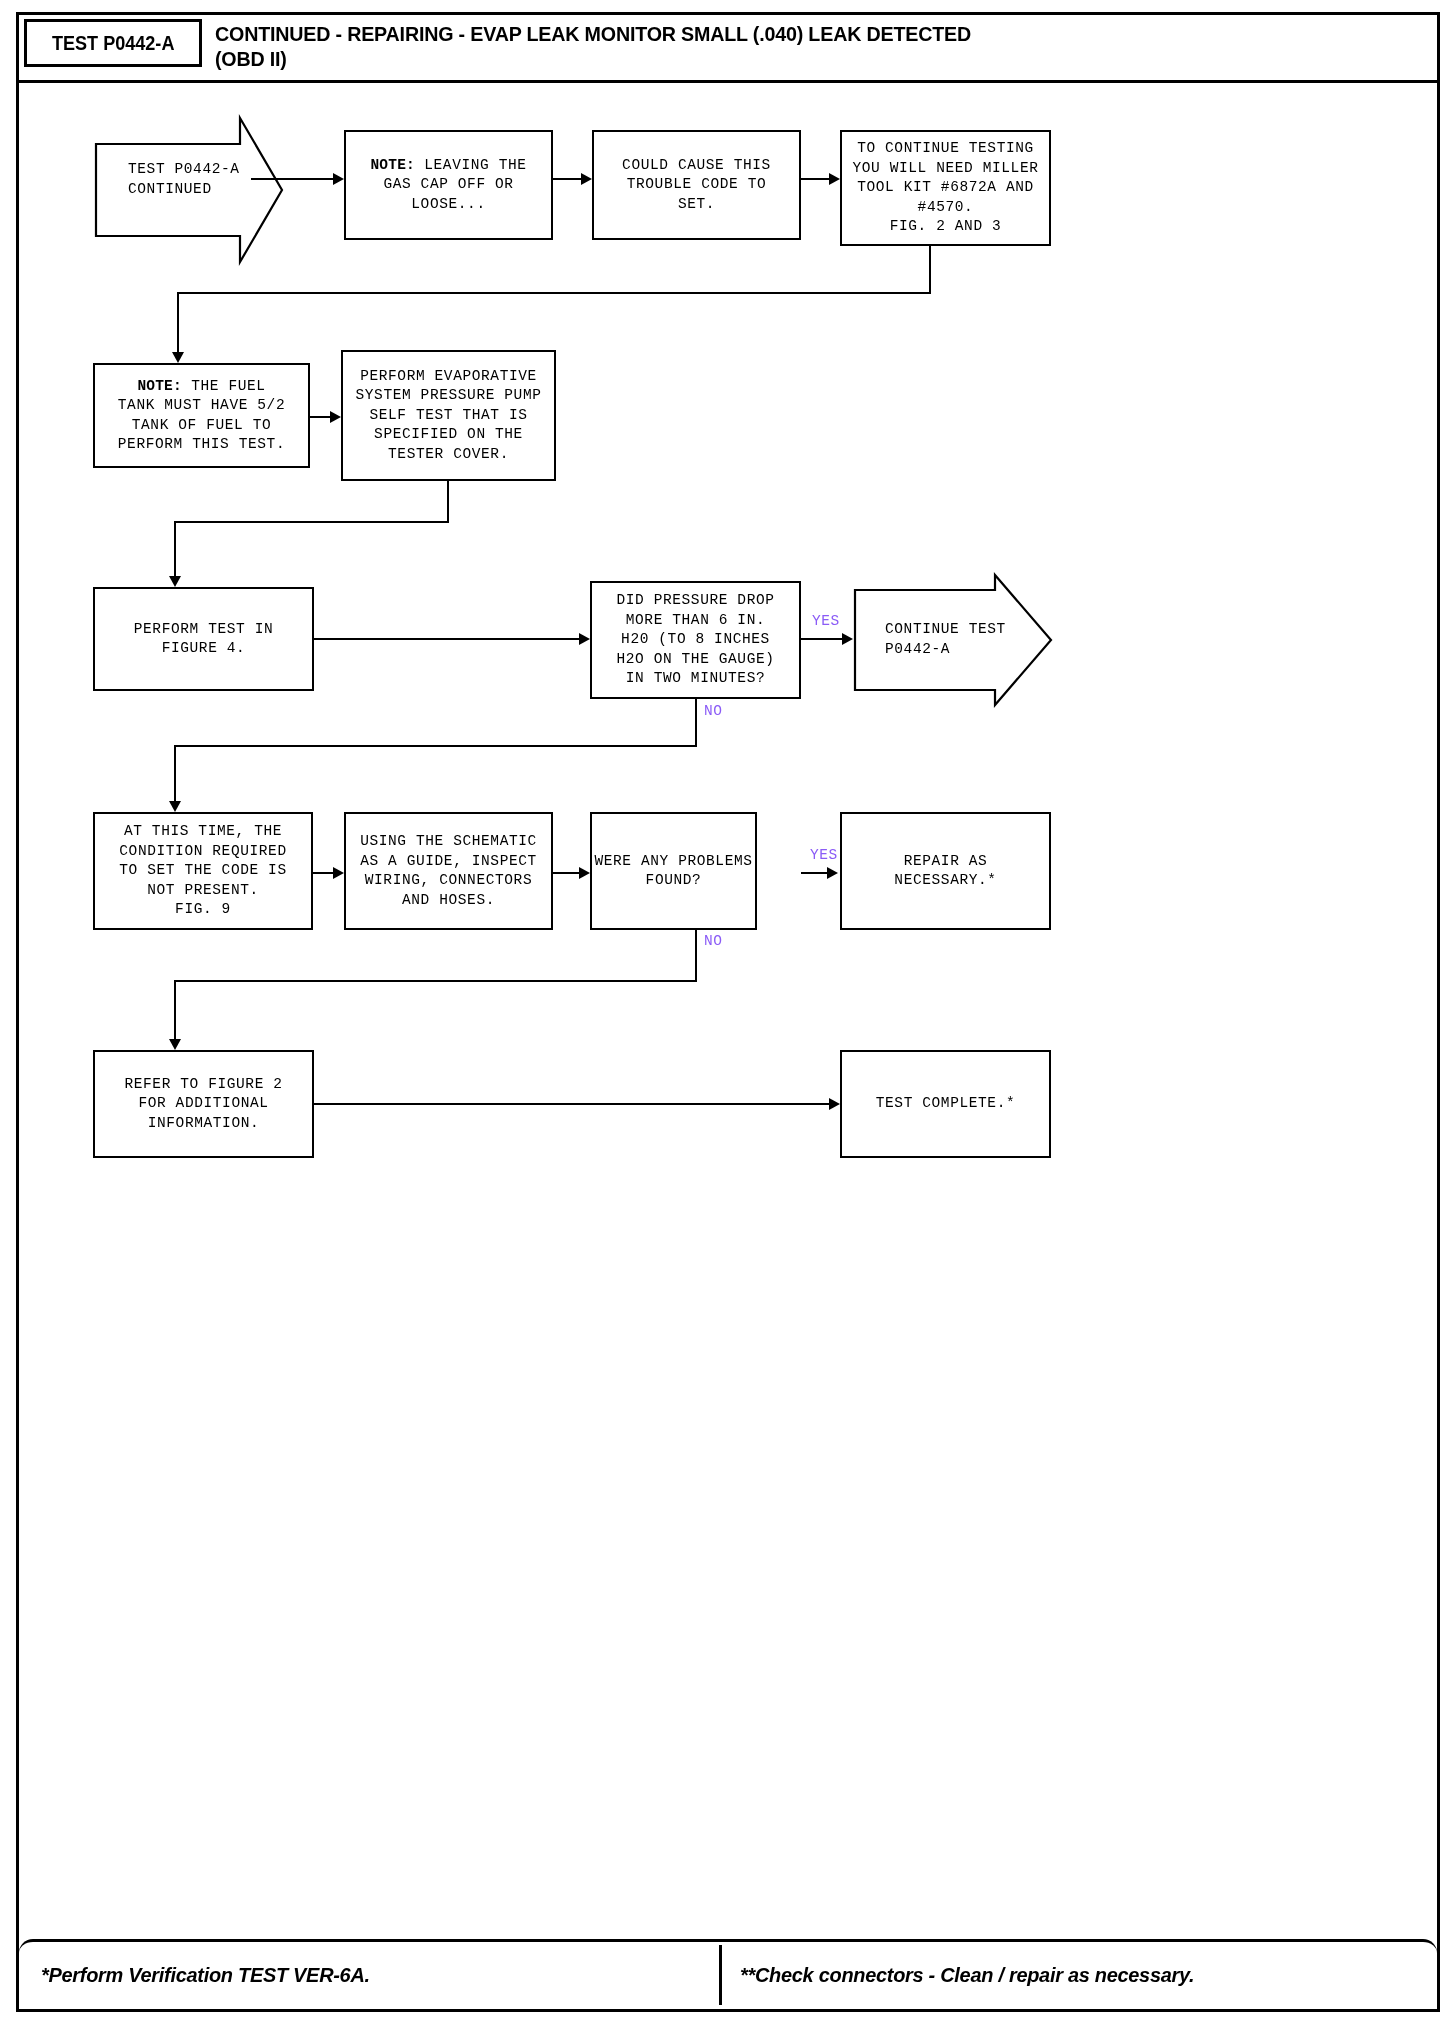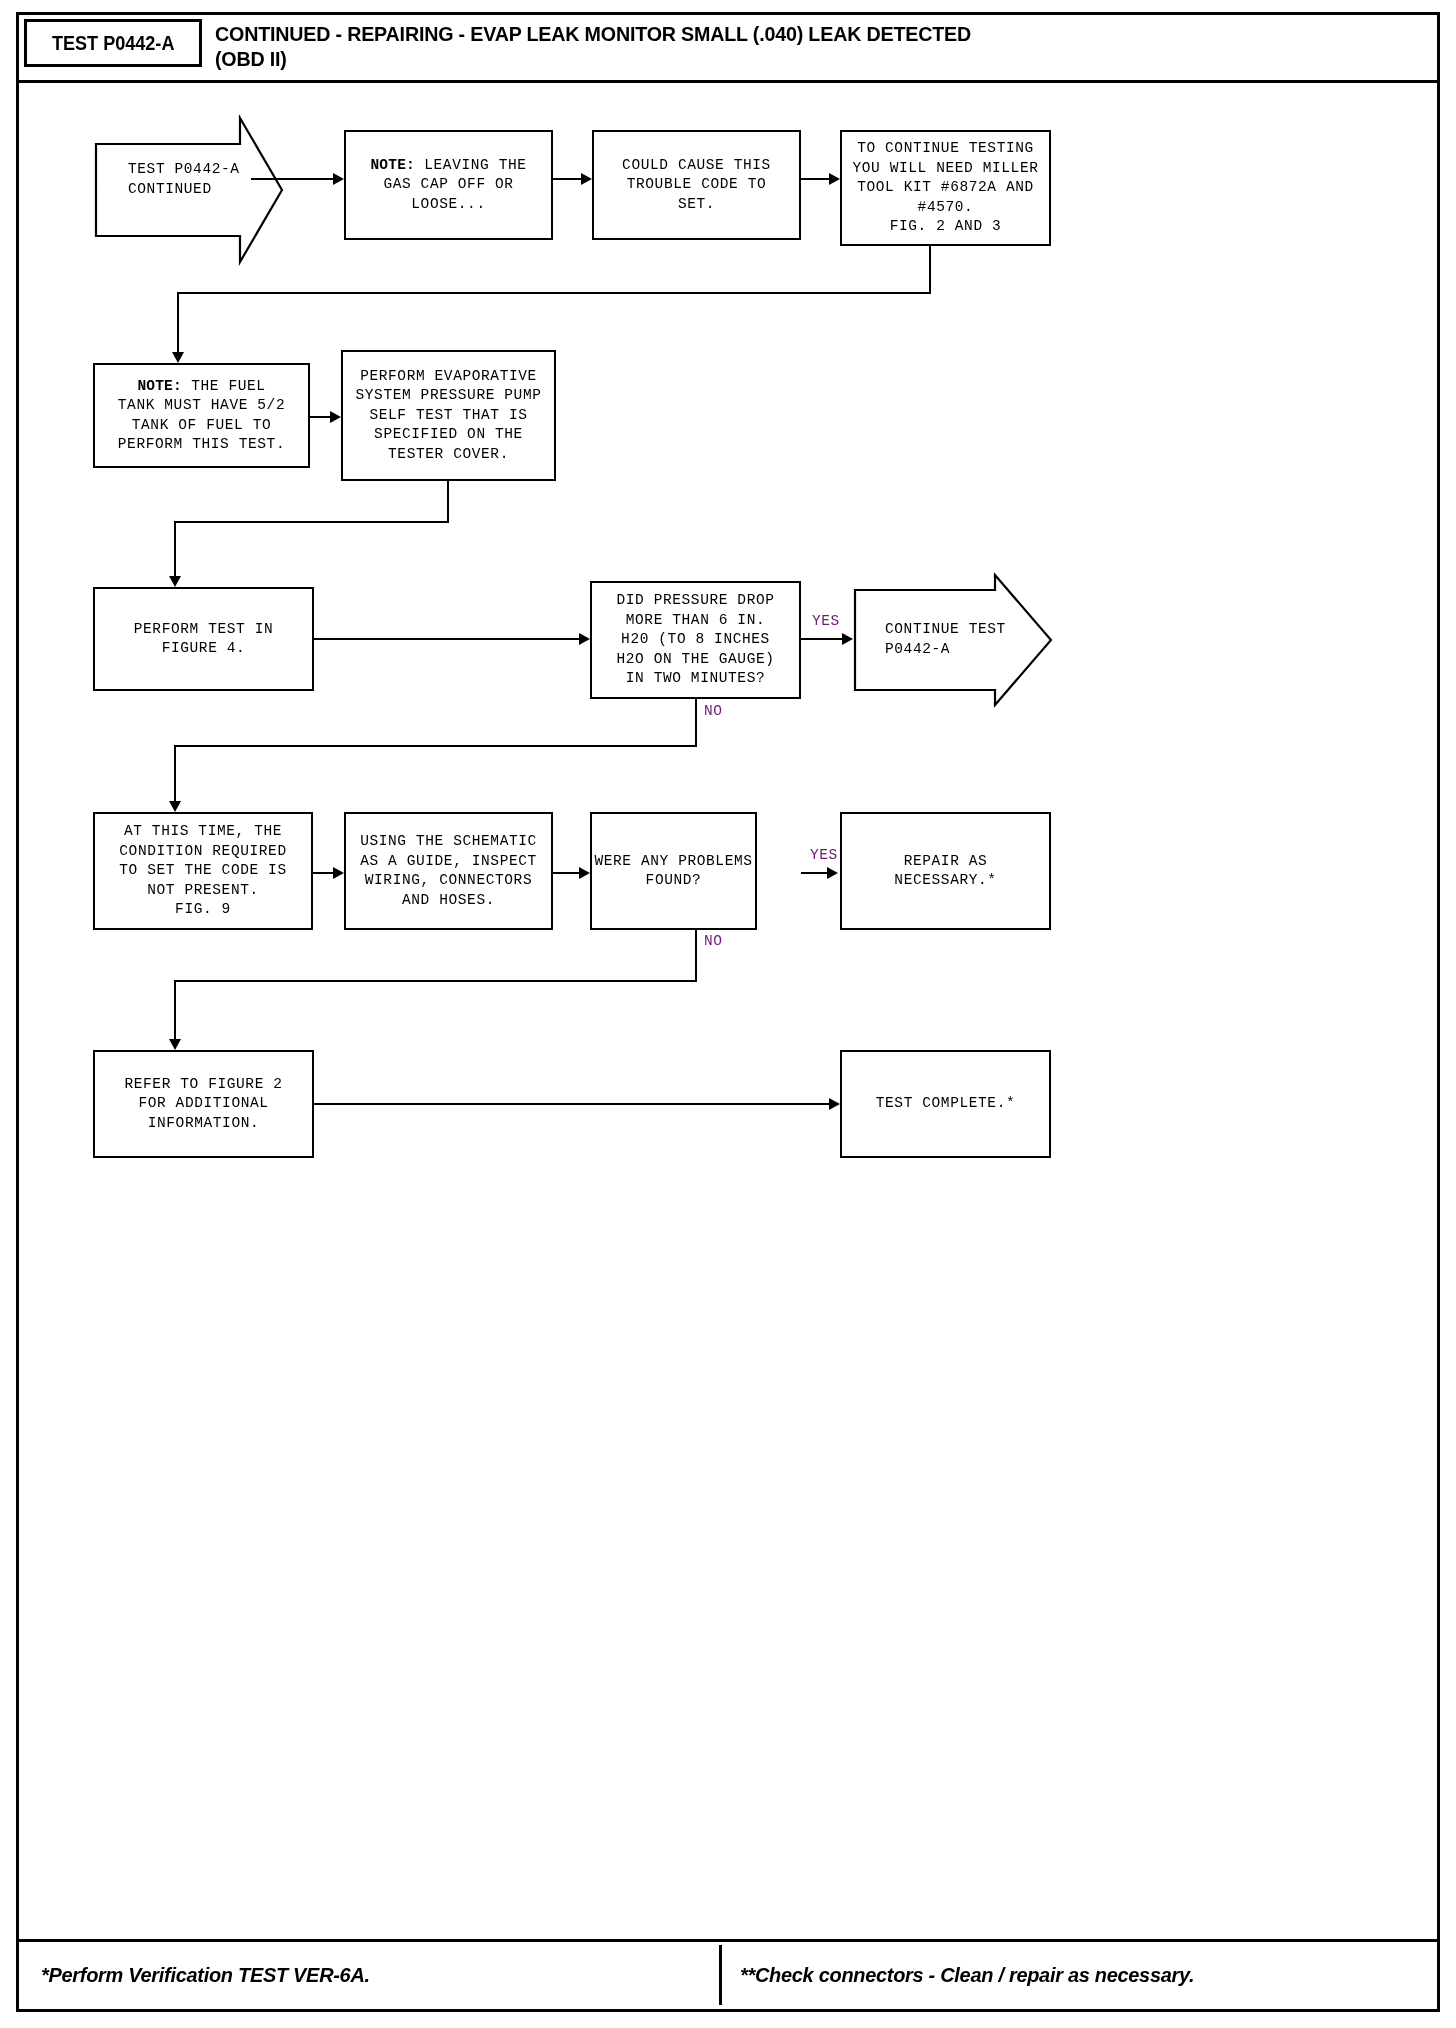--- a/index.html
+++ b/index.html
@@ -138,34 +138,35 @@
     width: 0; height: 0;
     border-left: 6px solid transparent;
     border-right: 6px solid transparent;
     border-top: 11px solid #000;
   }
   .edge-label {
     position: absolute;
     font-family: "Liberation Mono", monospace;
     font-size: 14.5px;
     letter-spacing: 0.6px;
-    color: #701a75;
+    color: #8b5cf6;
     white-space: nowrap;
     text-align: center;
   }
 
   
   .footer-band {
     position: absolute;
     left: 19px;
     top: 1939px;
     width: 1418px;
     height: 70px;
     border-top: 3px solid #000;
     box-sizing: border-box;
+    border-radius: 14px;
   }
   .footer-cell {
     position: absolute;
     top: 3px;
     height: 60px;
     display: flex;
     align-items: center;
     box-sizing: border-box;
   }
   .footer-left  { left: 0px;  width: 700px; padding-left: 22px; }

